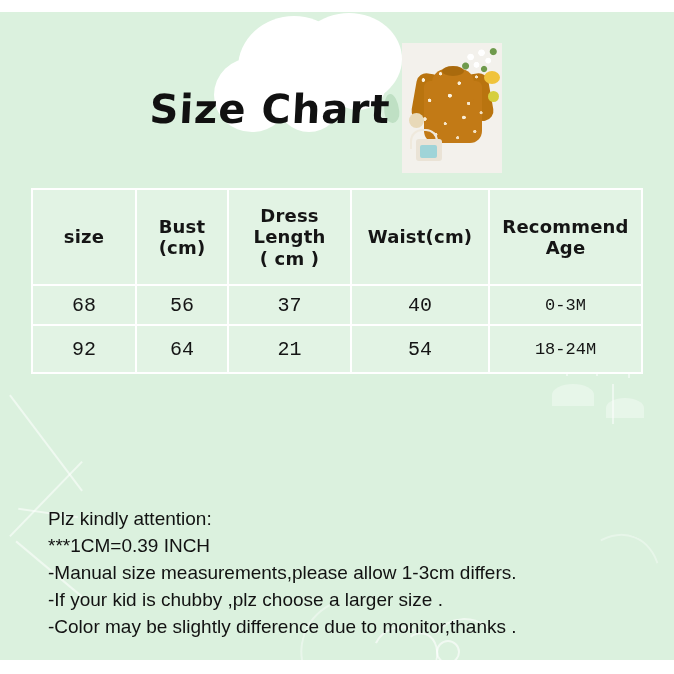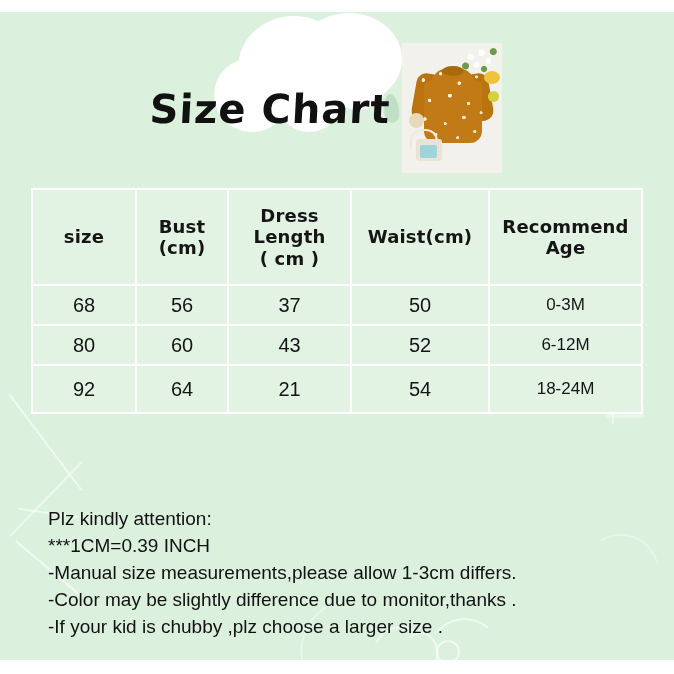--- a/index.html
+++ b/index.html
@@ -226,21 +226,21 @@
   #size-table thead th {
     height: 94px;
     font-family: "DejaVu Sans", sans-serif;
     font-weight: bold;
     font-size: 18px;
     line-height: 1.18;
     letter-spacing: 0.2px;
   }
   #size-table tbody td {
     height: 38px;
-    font-family: Liberation Sans, sans-serif;
+    font-family: Liberation Mono, monospace;
     font-weight: normal;
     font-size: 20px;
   }
   #size-table tbody tr:last-child td { height: 46px; }
   #size-table tbody td.age-cell { font-size: 17px; }
 
   .col-size   { width: 104px; }
   .col-bust   { width: 92px;  }
   .col-dress  { width: 123px; }
   .col-waist  { width: 138px; }
@@ -341,42 +341,35 @@
             <span>Recommend</span><br>
             <span>Age</span>
           </th>
         </tr>
       </thead>
       <tbody>
         <tr>
           <td class="c-size">68</td>
           <td>56</td>
           <td>37</td>
-          <td>50</td>
+          <td>40</td>
           <td class="age-cell">0-3M</td>
-        </tr>
-        <tr>
-          <td class="c-size">80</td>
-          <td>60</td>
-          <td>43</td>
-          <td>52</td>
-          <td class="age-cell">6-12M</td>
         </tr>
         <tr>
           <td class="c-size">92</td>
           <td>64</td>
           <td>21</td>
           <td>54</td>
           <td class="age-cell">18-24M</td>
         </tr>
       </tbody>
     </table>
 
     <div id="notes">
       <div>Plz kindly attention:</div>
       <div>***1CM=0.39 INCH</div>
       <div>-Manual size measurements,please allow 1-3cm differs.</div>
+      <div>-If your kid is chubby ,plz choose a larger size .</div>
       <div>-Color may be slightly difference due to monitor,thanks .</div>
-      <div>-If your kid is chubby ,plz choose a larger size .</div>
     </div>
 
   </div>
 </div>
 
 </body></html>

